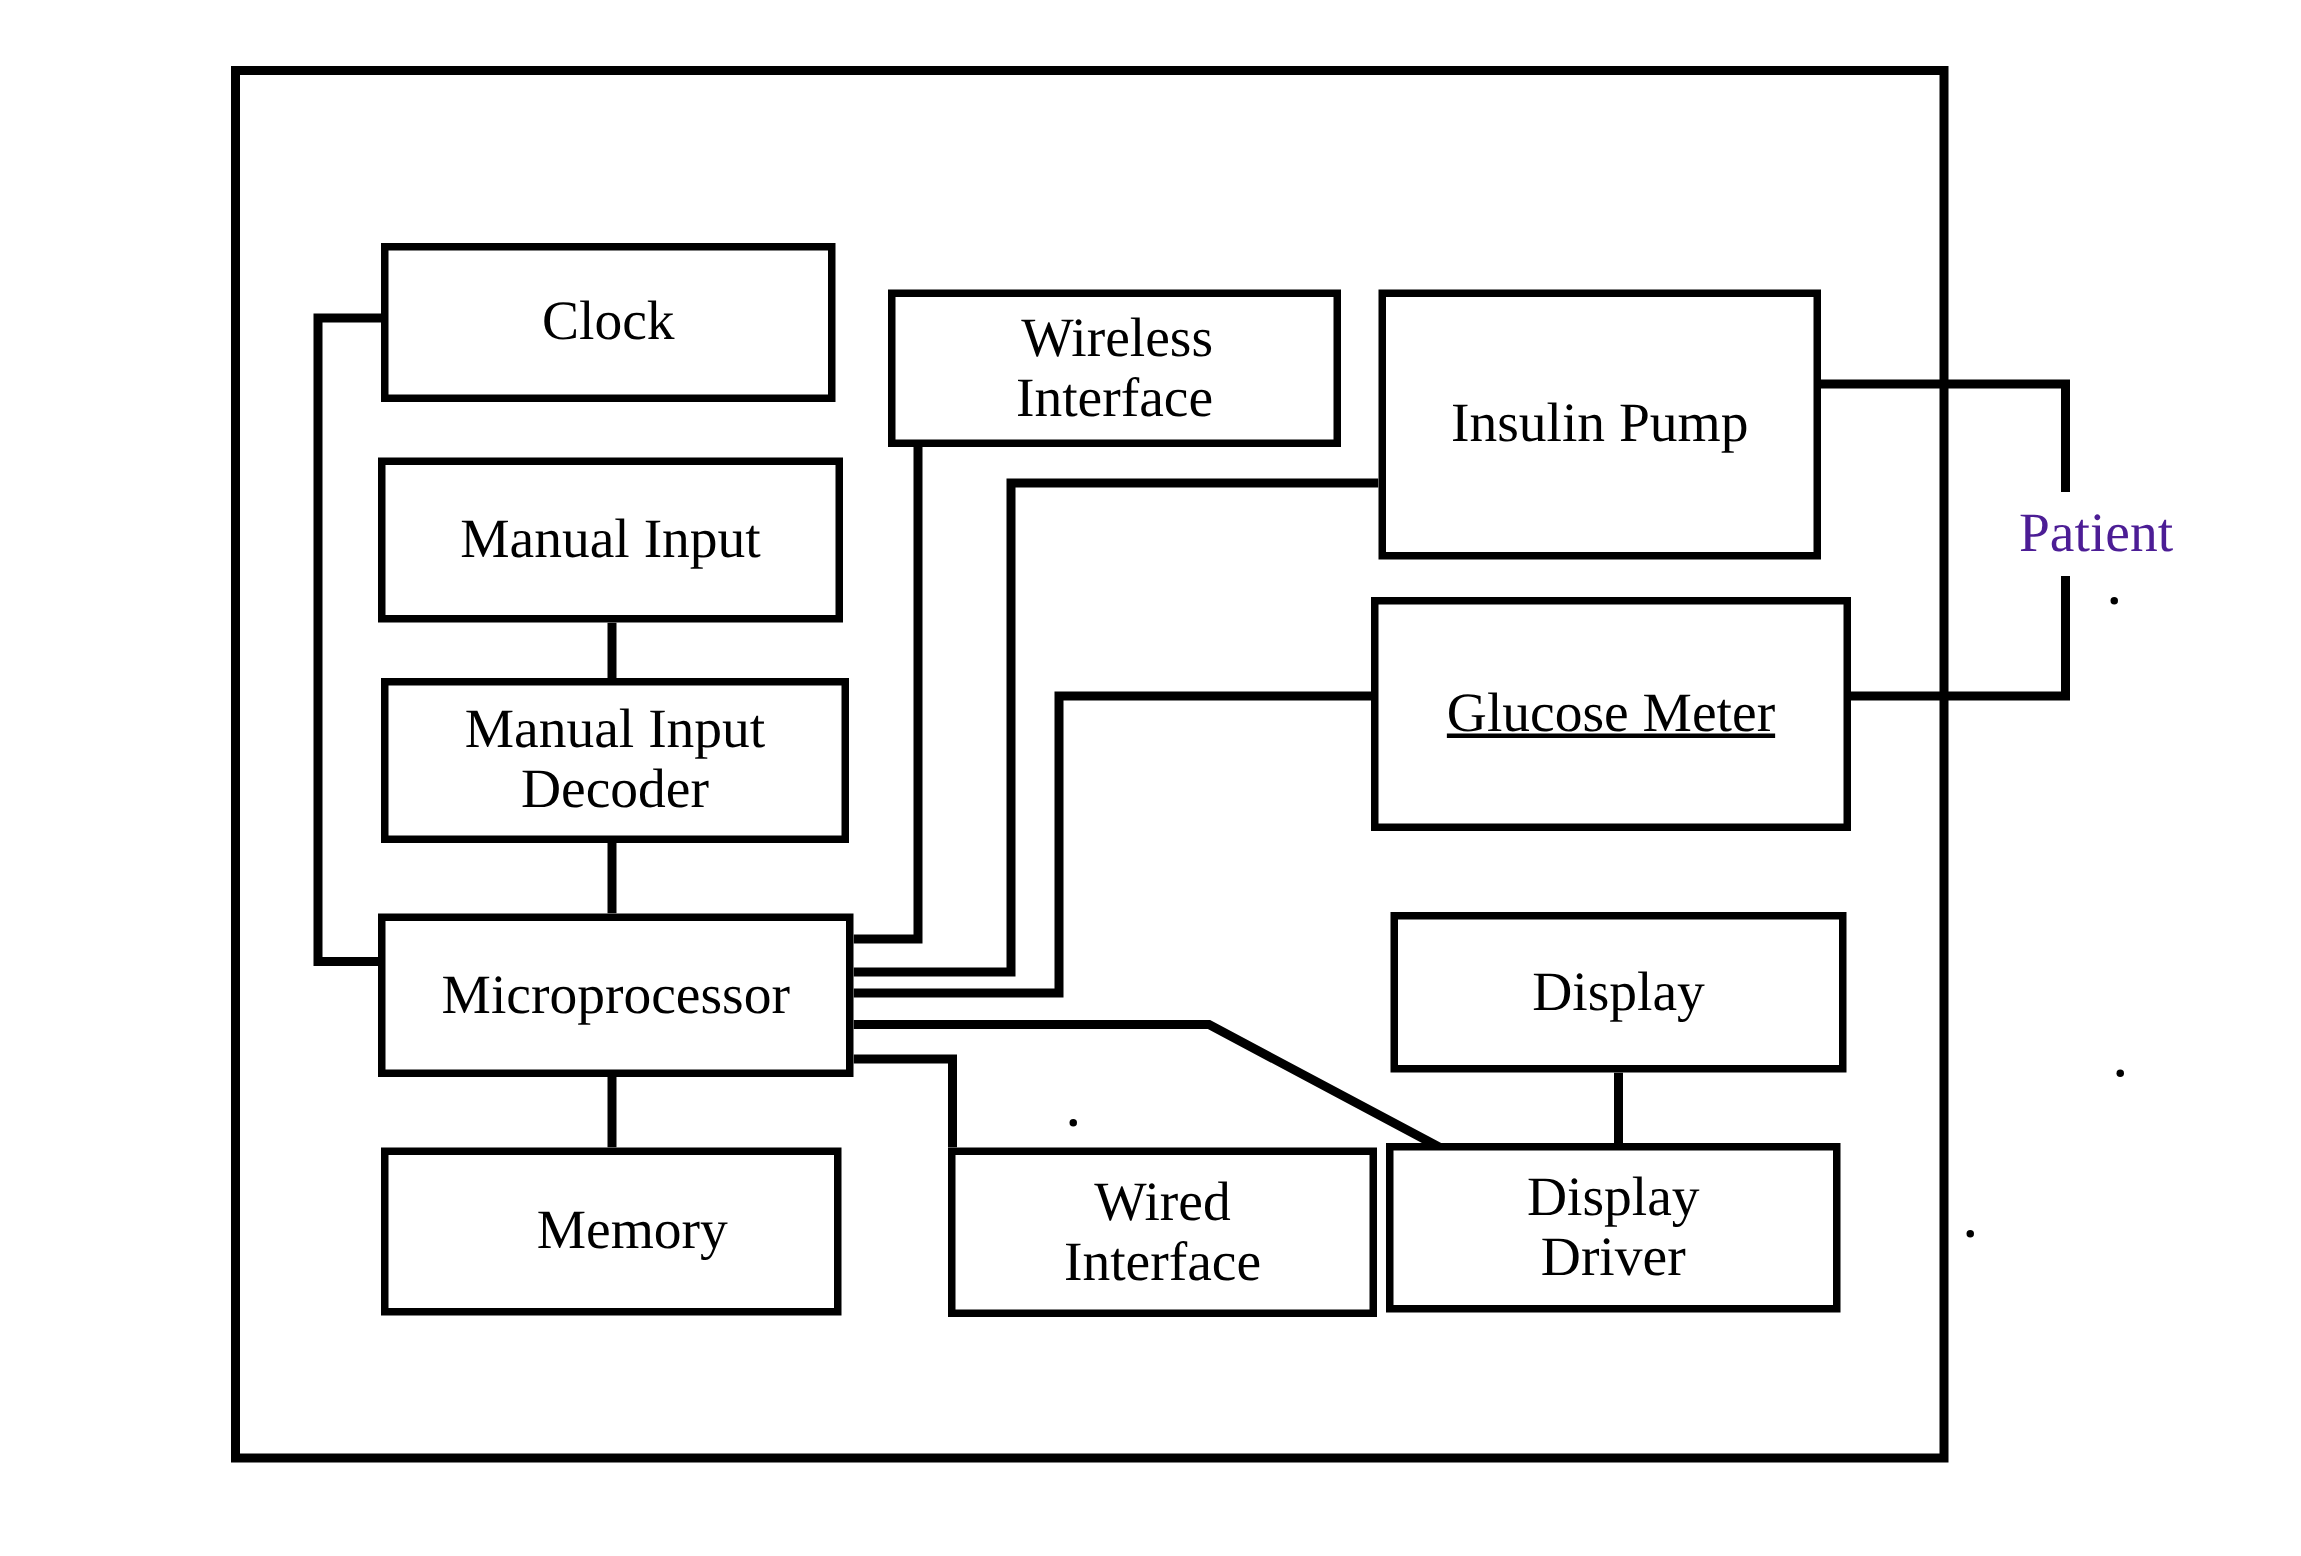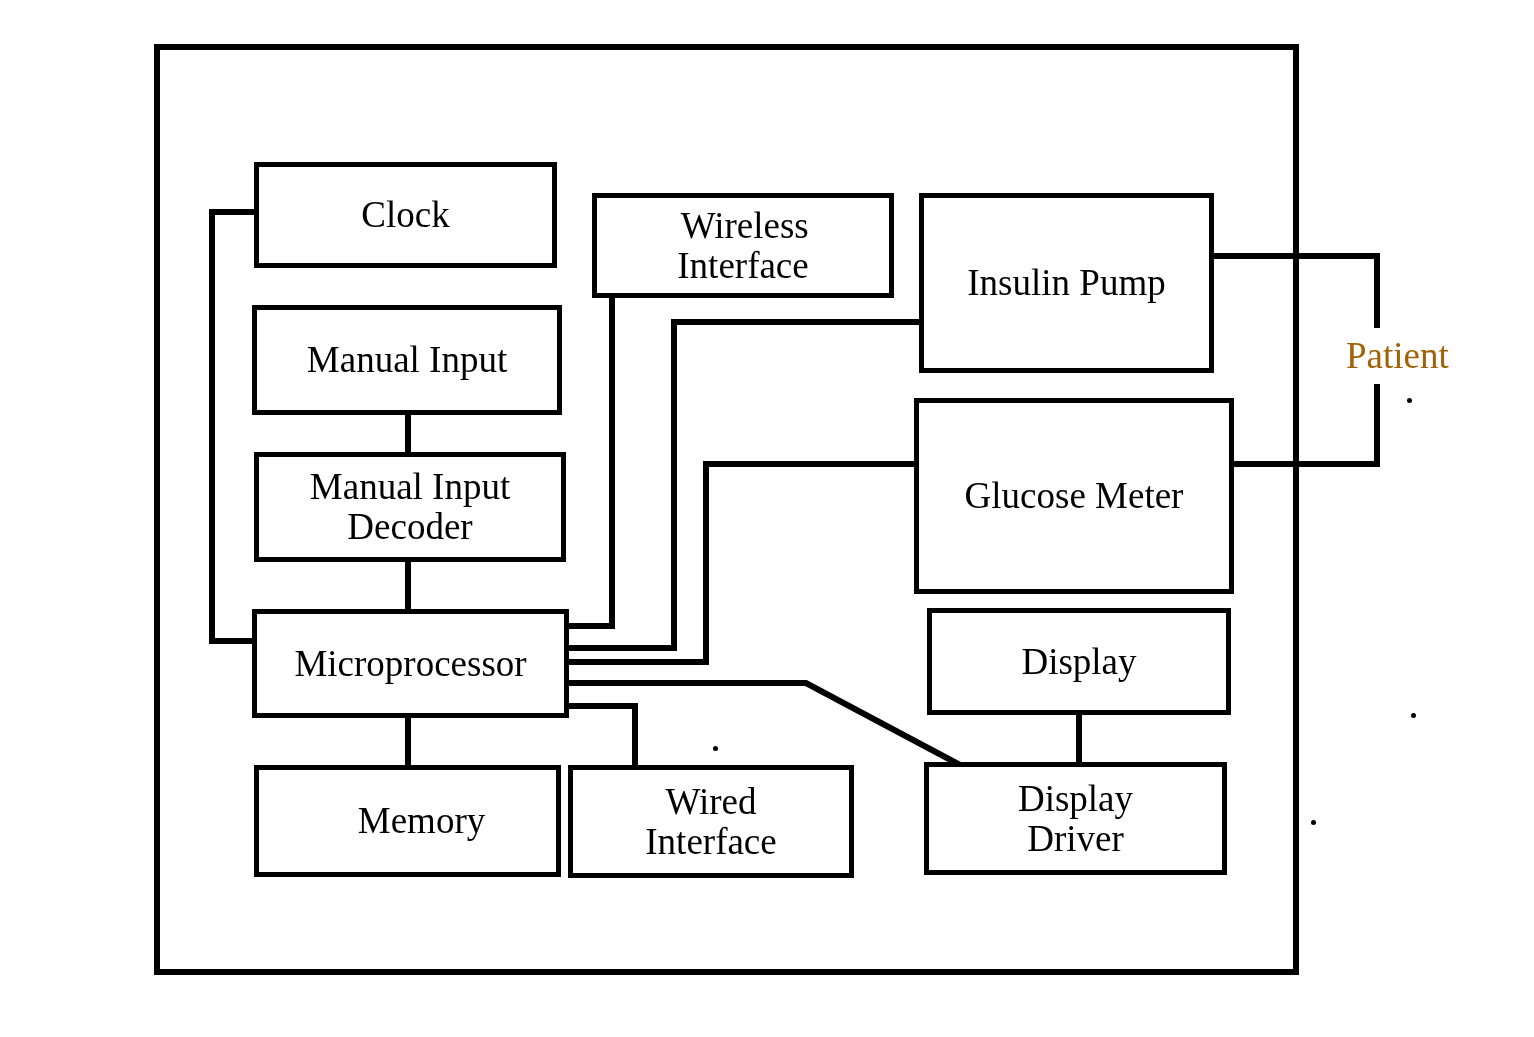--- a/index.html
+++ b/index.html
@@ -33,21 +33,21 @@
     justify-content: center;
     text-align: center;
     line-height: 1.08;
     color: #000000;
     font-size: 37px;
     z-index: 3;
   }
   .blk span { display: block; white-space: pre-line; }
   .free-label {
     position: absolute;
-    color: #a16207;
+    color: #4c1d95;
     font-size: 37px;
     z-index: 4;
     white-space: nowrap;
   }
   .speck {
     position: absolute;
     background: #000000;
     border-radius: 50%;
     z-index: 1;
   }
@@ -103,35 +103,35 @@
   </div>
 
   <div class="blk" style="left:228px; top:609px; width:317px; height:109px;font-family:Liberation Serif, serif;">
     <span>Microprocessor</span>
   </div>
 
   <div class="blk" style="left:230px; top:765px; width:307px; height:112px;padding-left:28px;">
     <span>Memory</span>
   </div>
 
-  <div class="blk" style="left:544px; top:765px; width:286px; height:113px;">
+  <div class="blk" style="left:608px; top:765px; width:286px; height:113px;">
     <span>Wired
 Interface</span>
   </div>
 
   <div class="blk" style="left:568px; top:193px; width:302px; height:105px;text-align:right;">
     <span>Wireless
 Interface</span>
   </div>
 
   <div class="blk" style="left:895px; top:193px; width:295px; height:180px;">
     <span>Insulin Pump</span>
   </div>
 
-  <div class="blk" style="left:890px; top:398px; width:320px; height:196px;">
+  <div class="blk" style="left:890px; top:398px; width:320px; height:156px;text-decoration:underline;">
     <span>Glucose Meter</span>
   </div>
 
   <div class="blk" style="left:903px; top:608px; width:304px; height:107px;">
     <span>Display</span>
   </div>
 
   <div class="blk" style="left:900px; top:762px; width:303px; height:113px;">
     <span>Display
 Driver</span>

